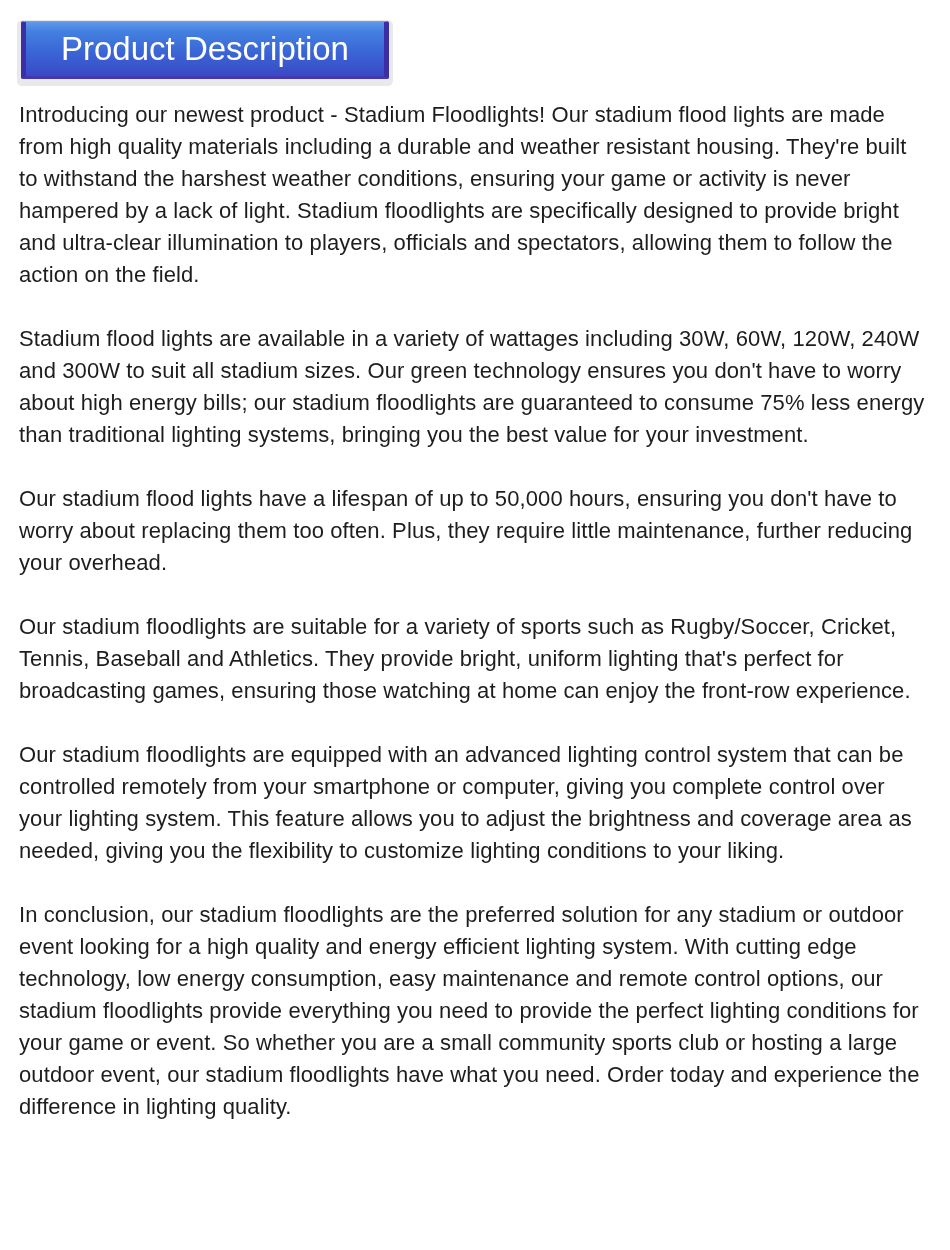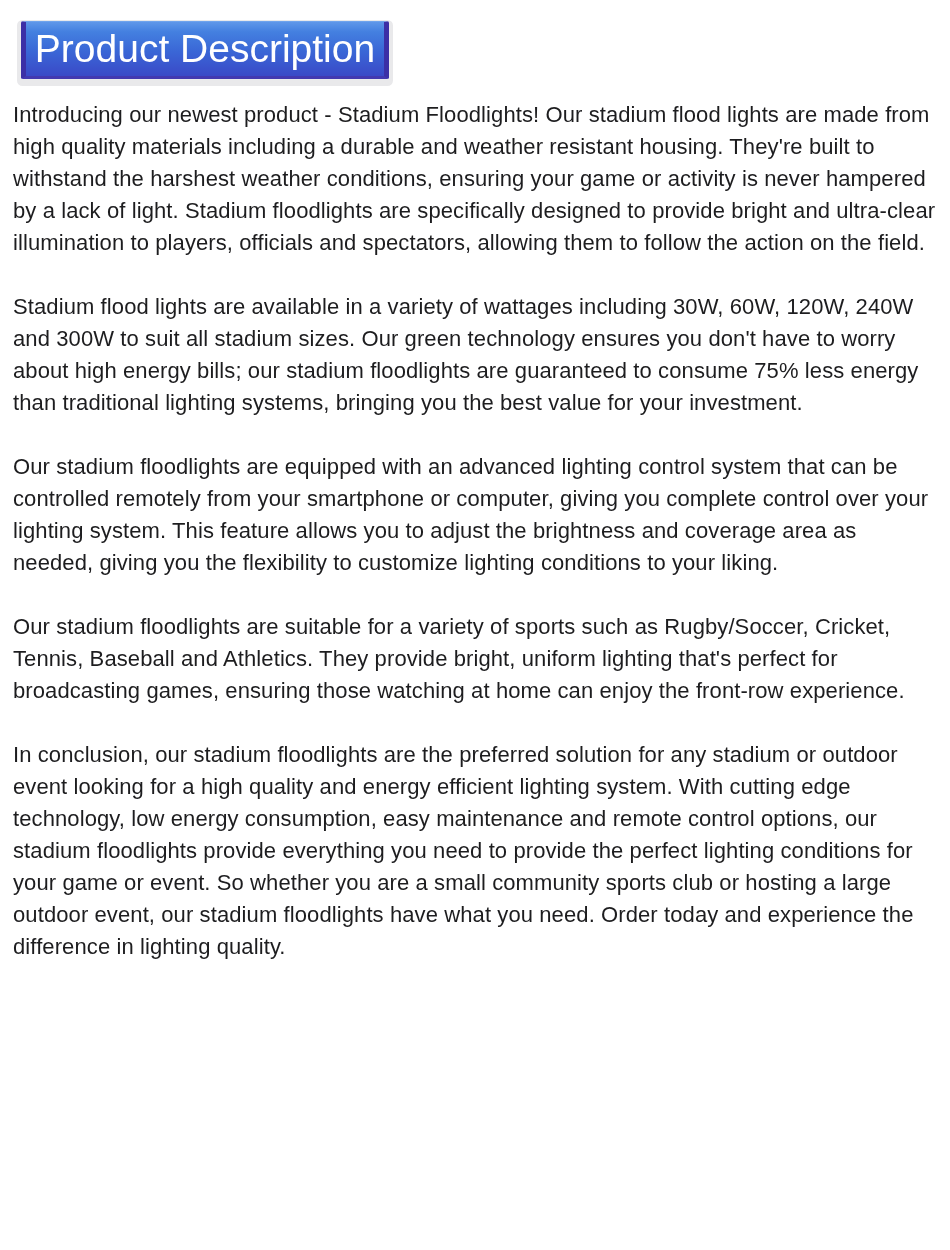--- a/index.html
+++ b/index.html
@@ -15,34 +15,34 @@
     overflow: hidden;
     box-sizing: border-box;
   }
   .header-badge {
     display: block;
     margin: 21px 0 0 21px;
     width: 358px;
     height: 54px;
     line-height: 54px;
     text-align: center;
-    font-size: 39px;
+    font-size: 33px;
     font-weight: 400;
     color: #ffffff;
     background: linear-gradient(180deg, #5f97e9 0%, #4480e0 18%, #3a66d6 55%, #3a49c7 100%);
     border-left: 5px solid #3c2fa6;
     border-right: 5px solid #3c2fa6;
     border-bottom: 3px solid #4338b0;
     border-top: 1px solid #6fa3ec;
     border-radius: 2px;
     box-shadow: 0 3px 0 4px #e9e9eb;
   }
   .description {
     margin-top: 20px;
-    padding: 0 13px;
+    padding: 0 19px;
   }
   .description p {
     margin: 0 0 32px 0;
     font-size: 22px;
     line-height: 32px;
     letter-spacing: 0.1px;
     color: #1d1d1f;
     text-align: left;
   }
   .description p:last-child {
@@ -52,16 +52,17 @@
 </head>
 <body>
 
 <div class="header-badge">
   <span>Product Description</span>
 </div>
 
 <div class="description">
   <p>Introducing our newest product - Stadium Floodlights! Our stadium flood lights are made from high quality materials including a durable and weather resistant housing. They're built to withstand the harshest weather conditions, ensuring your game or activity is never hampered by a lack of light. Stadium floodlights are specifically designed to provide bright and ultra-clear illumination to players, officials and spectators, allowing them to follow the action on the field.</p>
   <p>Stadium flood lights are available in a variety of wattages including 30W, 60W, 120W, 240W and 300W to suit all stadium sizes. Our green technology ensures you don't have to worry about high energy bills; our stadium floodlights are guaranteed to consume 75% less energy than traditional lighting systems, bringing you the best value for your investment.</p>
+  <p>Our stadium flood lights have a lifespan of up to 50,000 hours, ensuring you don't have to worry about replacing them too often. Plus, they require little maintenance, further reducing your overhead.</p>
+  <p>Our stadium floodlights are suitable for a variety of sports such as Rugby/Soccer, Cricket, Tennis, Baseball and Athletics. They provide bright, uniform lighting that's perfect for broadcasting games, ensuring those watching at home can enjoy the front-row experience.</p>
   <p>Our stadium floodlights are equipped with an advanced lighting control system that can be controlled remotely from your smartphone or computer, giving you complete control over your lighting system. This feature allows you to adjust the brightness and coverage area as needed, giving you the flexibility to customize lighting conditions to your liking.</p>
-  <p>Our stadium floodlights are suitable for a variety of sports such as Rugby/Soccer, Cricket, Tennis, Baseball and Athletics. They provide bright, uniform lighting that's perfect for broadcasting games, ensuring those watching at home can enjoy the front-row experience.</p>
   <p>In conclusion, our stadium floodlights are the preferred solution for any stadium or outdoor event looking for a high quality and energy efficient lighting system. With cutting edge technology, low energy consumption, easy maintenance and remote control options, our stadium floodlights provide everything you need to provide the perfect lighting conditions for your game or event. So whether you are a small community sports club or hosting a large outdoor event, our stadium floodlights have what you need. Order today and experience the difference in lighting quality.</p>
 </div>
 
 </body></html>

